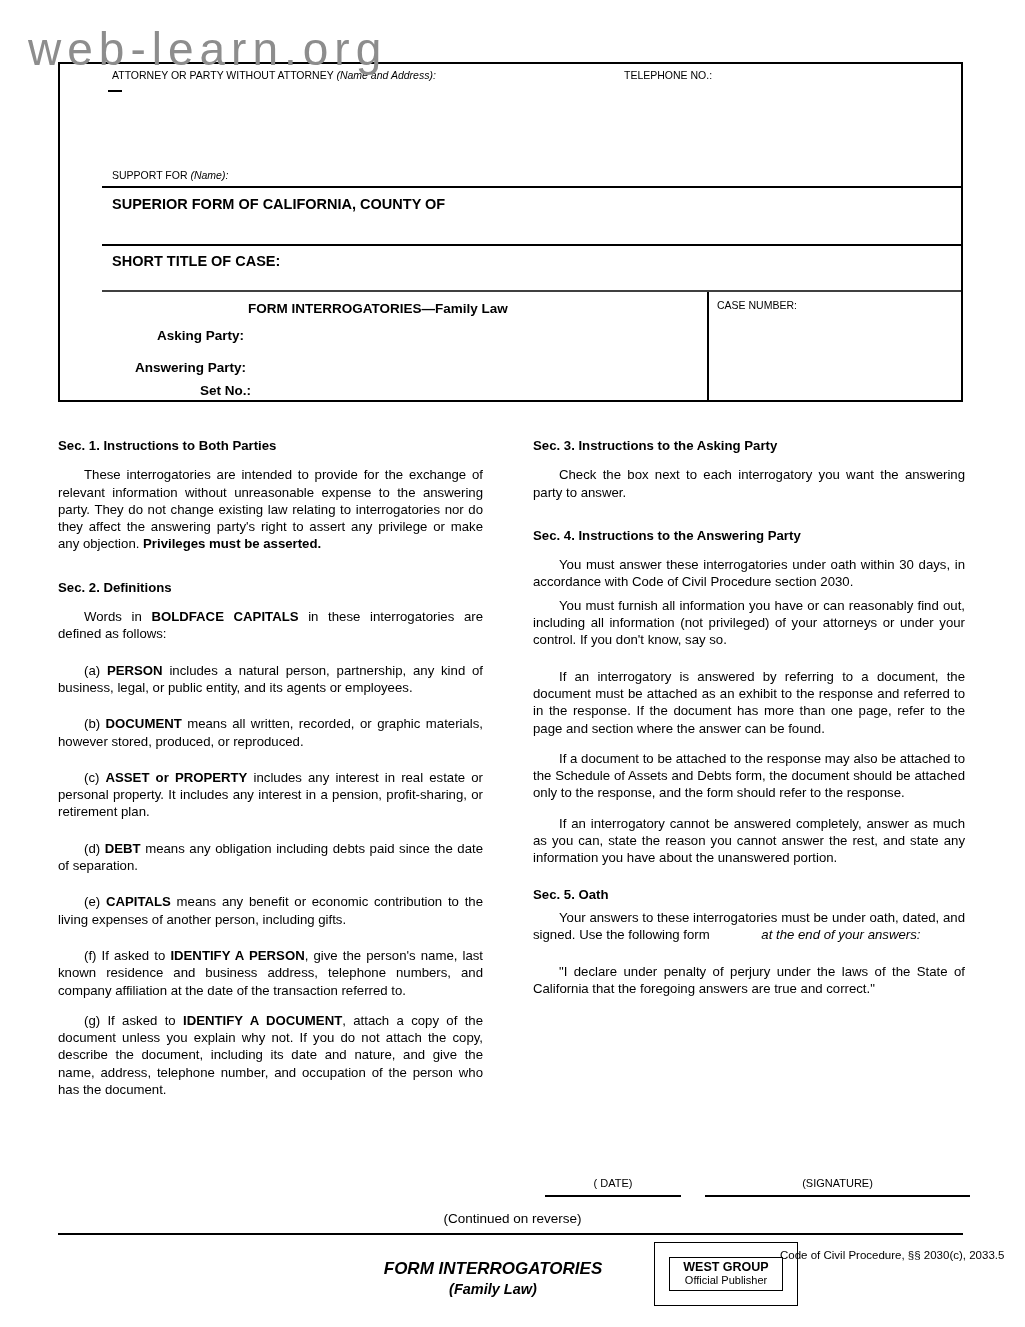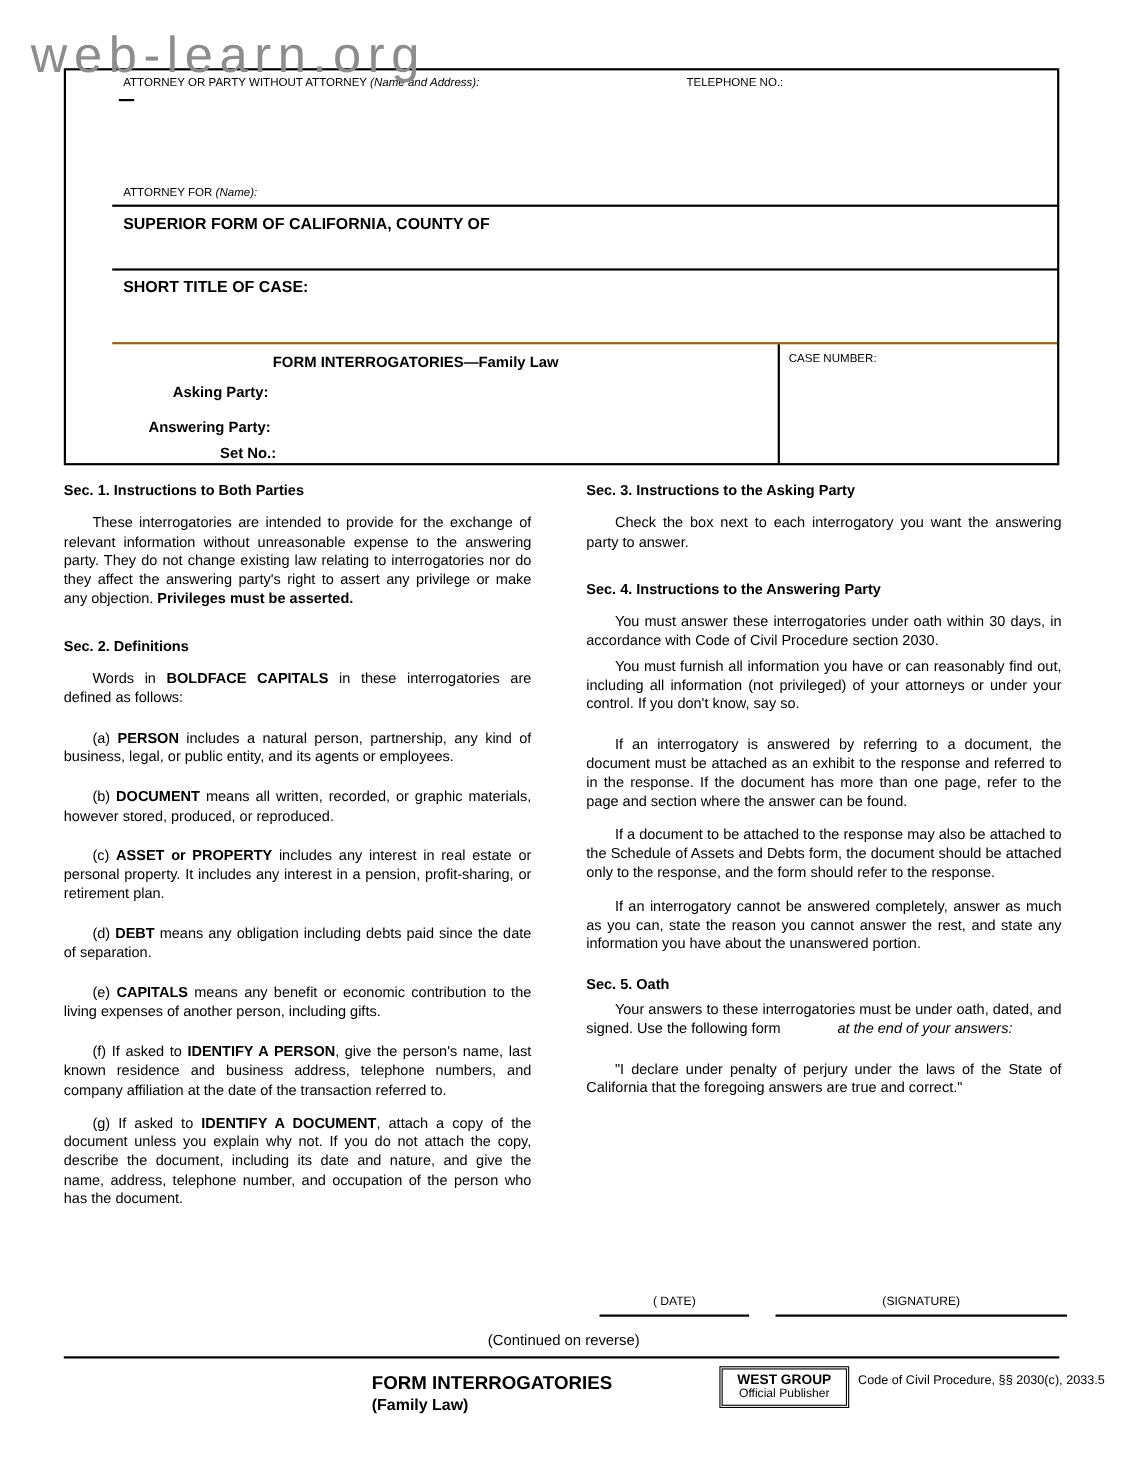--- a/index.html
+++ b/index.html
@@ -40,21 +40,21 @@
     width: 905px;
     border: 2px solid #000;
     box-sizing: border-box;
     z-index: 2;
     background: transparent;
   }
   .cap-row { position: relative; box-sizing: border-box; margin-left: 42px; }
   .row-attorney  { height: 102px; }
   .row-attyfor   { height: 22px; border-bottom: 2px solid #000; }
   .row-court     { height: 58px; border-bottom: 2px solid #000; }
-  .row-shorttitle{ height: 67px; border-bottom: 2px solid #a16207; text-align: right; }
+  .row-shorttitle{ height: 46px; border-bottom: 2px solid #404040; text-align: right; }
   .row-formtitle { height: 108px; }
 
   .lbl-small {
     position: absolute;
     font-size: 10.5px;
     line-height: 1;
     white-space: nowrap;
   }
   .lbl-small i { font-style: italic; }
 
@@ -171,33 +171,35 @@
     left: 6px;
     top: 2px;
     width: 235px;
     text-align: center;
     font-size: 10.5px;
     line-height: 13.5px;
   }
   #foot-title {
     position: absolute;
     left: 280px;
-    top: 10px;
+    top: 21px;
     width: 310px;
+    text-align: center;
     line-height: 20px;
+    font-style: italic;
   }
   #foot-title .t1 { font-size: 17px; font-weight: bold; }
   #foot-title .t2 { font-size: 14.5px; font-weight: bold; }
   #west-box {
     position: absolute;
     left: 596px;
     top: 4px;
     width: 114px;
     border: 1px solid #000;
-    padding: 1px;
+    padding: 14px;
   }
   #west-inner {
     border: 1px solid #000;
     padding: 2px 0 3px 0;
     text-align: center;
   }
   #west-inner .w1 { font-size: 12.5px; font-weight: bold; line-height: 14px; }
   #west-inner .w2 { font-size: 11px; line-height: 13px; }
   #foot-ccp {
     position: absolute;
@@ -215,21 +217,21 @@
 
 <div id="caption-table">
 
   <div class="cap-row row-attorney">
     <div id="atty-tick"></div>
     <div class="lbl-small" style="left:10px; top:6px;"><span>ATTORNEY OR PARTY WITHOUT ATTORNEY</span> <i>(Name and Address):</i></div>
     <div class="lbl-small" style="left:522px; top:6px;">TELEPHONE NO.:</div>
   </div>
 
   <div class="cap-row row-attyfor">
-    <div class="lbl-small" style="left:10px; top:4px;"><span>ATTORNEY FOR</span> <i>(Name):</i></div>
+    <div class="lbl-small" style="left:10px; top:4px;"><span>SUPPORT FOR</span> <i>(Name):</i></div>
   </div>
 
   <div class="cap-row row-court">
     <div class="lbl-big" style="left:10px; top:9px;">SUPERIOR FORM OF CALIFORNIA, COUNTY OF</div>
   </div>
 
   <div class="cap-row row-shorttitle">
     <div class="lbl-big" style="left:10px; top:8px;">SHORT TITLE OF CASE:</div>
   </div>
 

